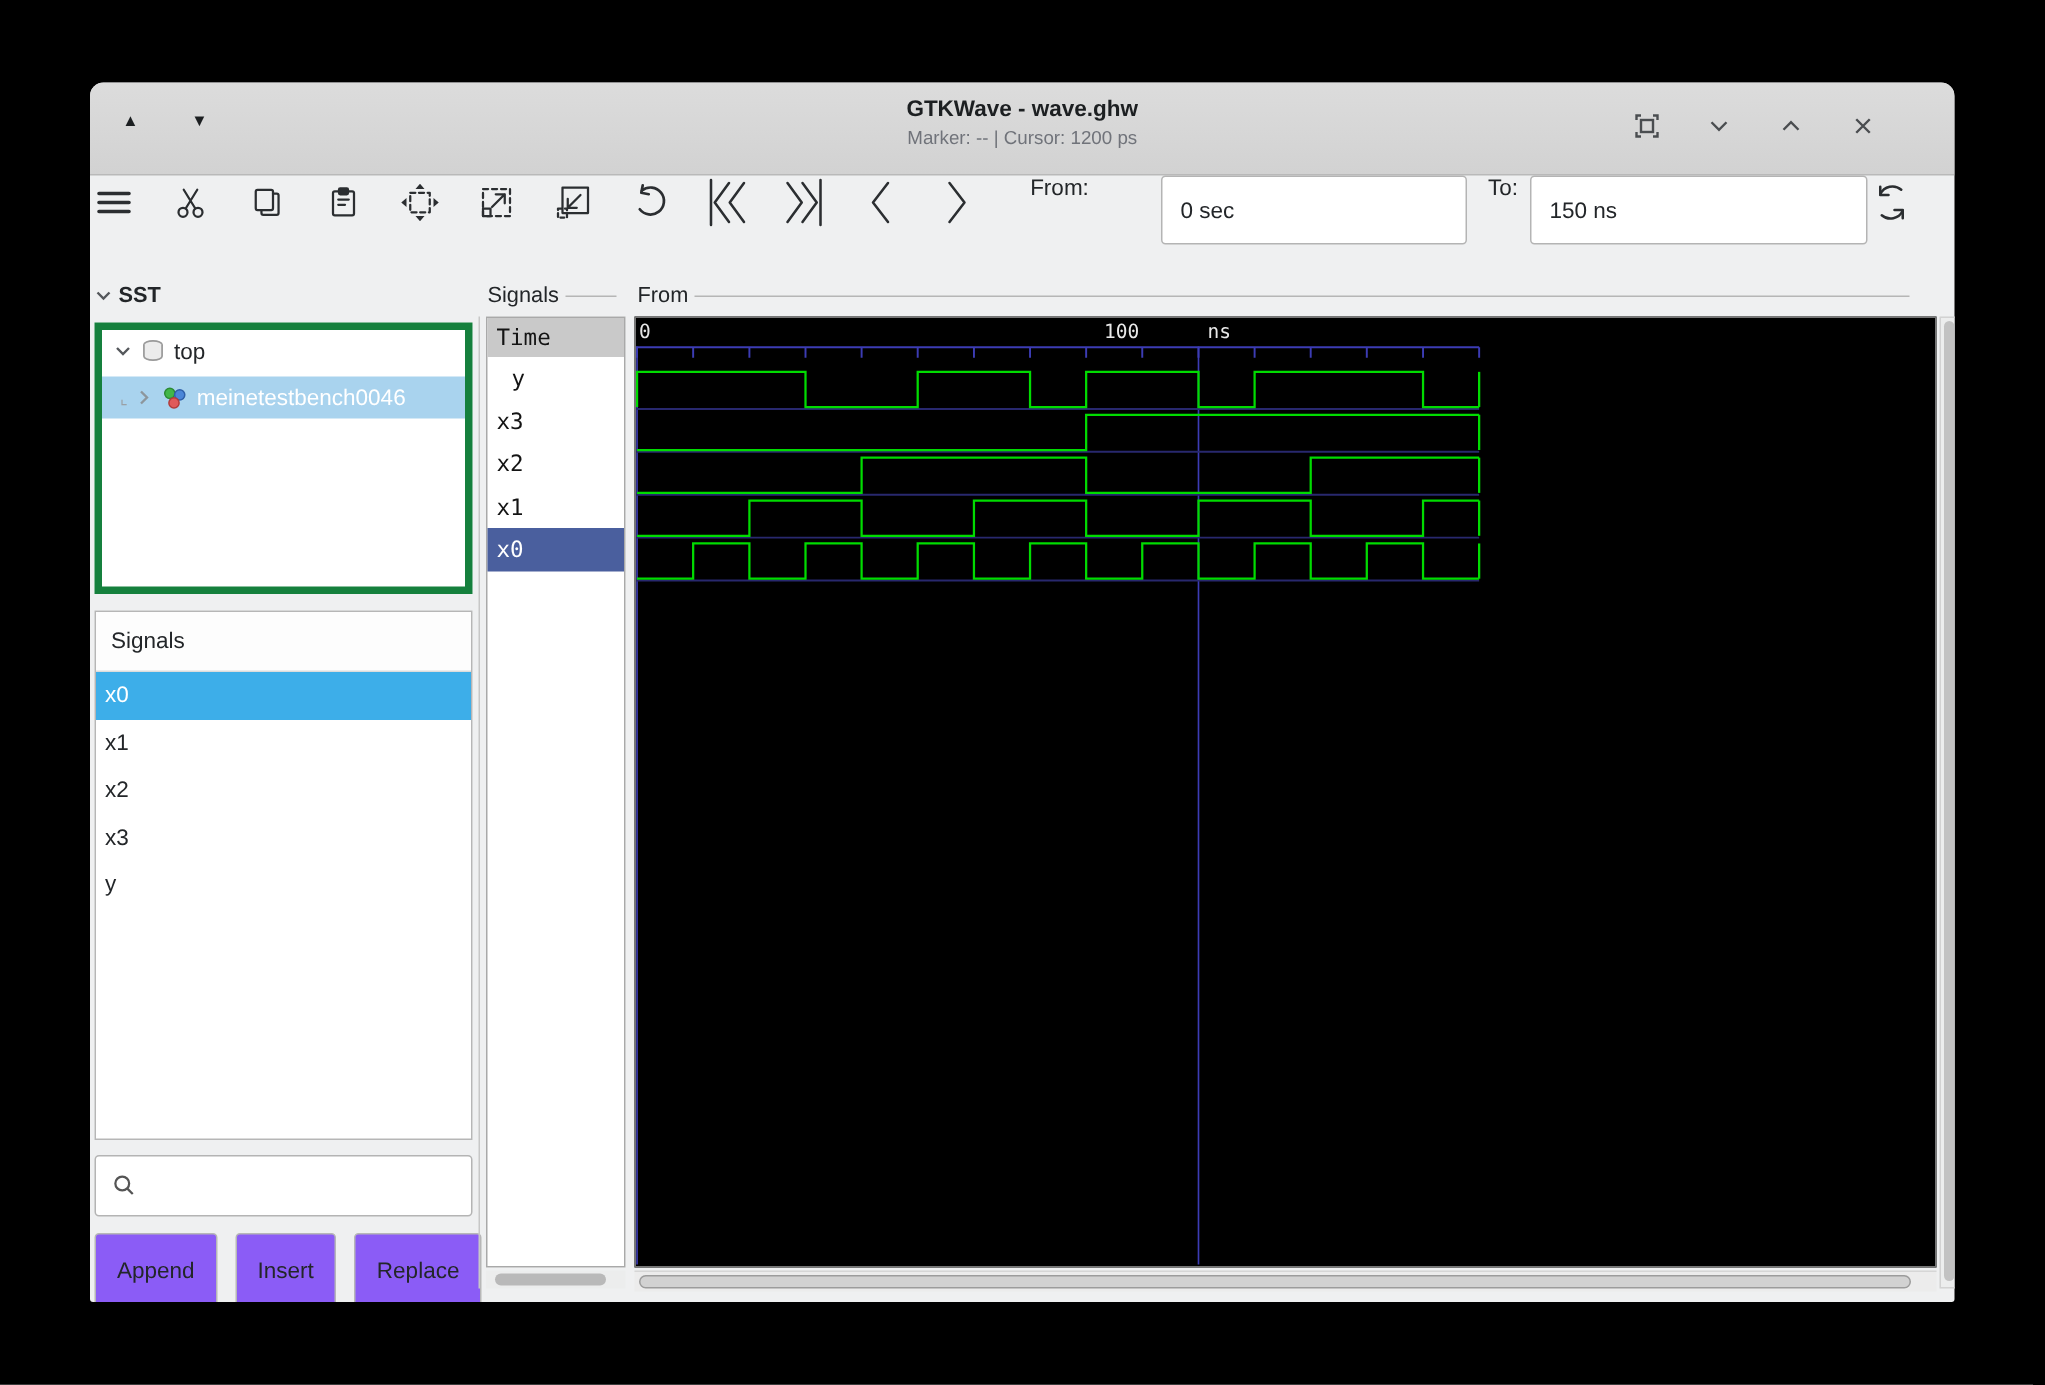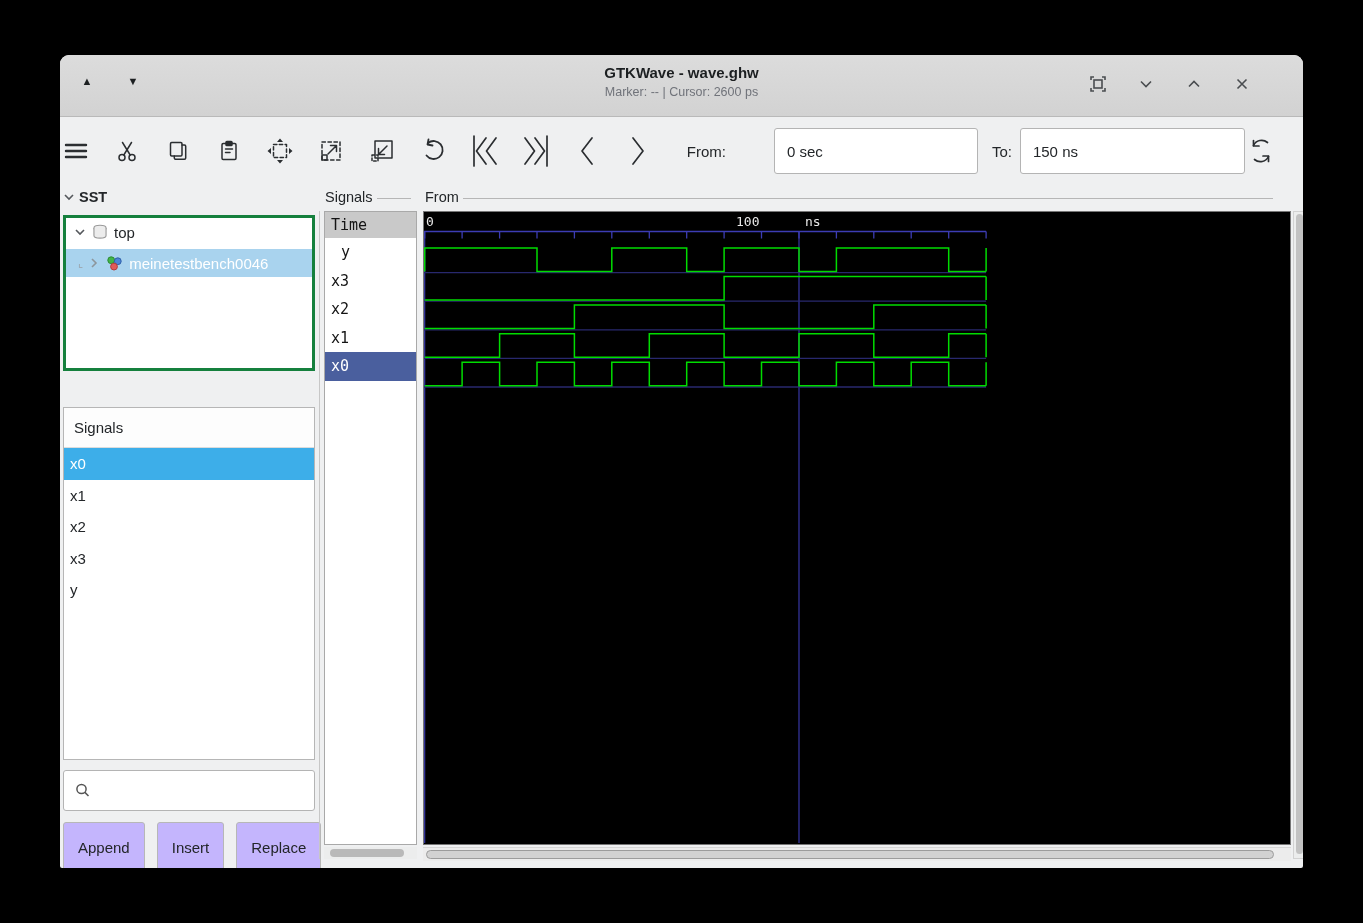--- a/index.html
+++ b/index.html
@@ -11,50 +11,50 @@
   .tb-center { position:absolute; left:0; right:0; top:9px; text-align:center; }
   .tb-title { font-size:15px; font-weight:bold; color:#1c1f21; }
   .tb-sub { font-size:12.5px; color:#70737a; margin-top:4px; }
   .tb-left { position:absolute; left:18px; top:20px; display:flex; gap:28px; }
   .tri-btn { font-size:11px; color:#1c1f21; cursor:default; width:18px; text-align:center; }
   .tb-right { position:absolute; right:50px; top:18px; display:flex; gap:26px; align-items:center; }
   .tb-ico { width:22px; height:22px; display:flex; align-items:center; justify-content:center; }
   .tb-ico svg { stroke:#4a4d50; fill:none; stroke-width:1.6; }
 
   
-  .toolbar { position:relative; height:68px; display:flex; align-items:center; }
+  .toolbar { position:relative; height:68px; display:flex; align-items:flex-start; }
   .tool { width:36px; height:36px; margin-right:19px; display:flex; align-items:center; justify-content:center; }
   .tool svg { stroke:#2b2e31; fill:none; stroke-width:1.5; stroke-linecap:round; stroke-linejoin:round; }
   .fld-label { font-size:15px; color:#232629; margin:0 8px 0 14px; }
   .fld { height:46px; background:#fff; border:1px solid #b4b4b4; border-radius:3px; font-size:15px; color:#232629; padding:0 12px; font-family:"Liberation Sans", sans-serif; }
   .fld.from { width:204px;margin-left:40px; }
   .fld.to { width:230px; }
   .reload { margin-left:auto; margin-right:26px; }
 
   
   .sst-label { position:absolute; left:3px; top:134px; font-size:14.5px; color:#232629; display:flex; align-items:center; gap:4px;font-weight:bold; }
   .chev { stroke:#55585c; fill:none; stroke-width:1.6; }
-  .tree-box { position:absolute; left:3px; top:160px; width:252px; height:156px; background:#fff; border:3px solid #15803d; }
+  .tree-box { position:absolute; left:3px; top:160px; width:252px; height:181px; background:#fff; border:5px solid #15803d; }
   .tree-row { height:28px; display:flex; align-items:center; font-size:15px; color:#232629; padding-left:8px; gap:6px; }
   .tree-row.child { padding-left:12px; color:#fff; background:#a9d3ee; margin-top:3px; position:relative; }
   .guides { color:#9aa0a6; font-size:11px; letter-spacing:-1px; }
   .cyl { width:16px; height:16px; }
   .balls { width:17px; height:17px; }
 
   .sig-box { position:absolute; left:3px; top:352px; width:252px; height:353px; background:#fff; border:1px solid #b6b6b6; }
   .sig-head { height:40px; line-height:40px; padding-left:10px; font-size:15px; color:#232629; background:#fdfdfd; border-bottom:1px solid #dcdcdc; }
   .sig-row { height:31.6px; line-height:31.6px; padding-left:6px; font-size:15px; color:#232629; }
   .sig-row.sel { background:#3daee9; color:#fff; }
 
   .search { position:absolute; left:3px; top:715px; width:252px; height:41px; background:#fff; border:1px solid #b4b4b4; border-radius:3px; display:flex; align-items:center; padding-left:10px; }
   .search svg { stroke:#555; fill:none; stroke-width:1.5; }
   .search input { border:none; outline:none; flex:1; font-size:15px; margin-left:8px; font-family:"Liberation Sans", sans-serif; }
 
   .btn-row { position:absolute; left:3px; top:767px; width:252px; display:flex; gap:12px; }
-  .btn { height:51px; background:#c4b5fd; border:1px solid #b7b7b7; border-radius:3px; font-size:15px; color:#232629; padding:0 14px; font-family:"Liberation Sans", sans-serif; }
+  .btn { height:51px; background:#8b5cf6; border:1px solid #b7b7b7; border-radius:3px; font-size:15px; color:#232629; padding:0 14px; font-family:"Liberation Sans", sans-serif; }
 
   .vsplit { position:absolute; left:259px; top:156px; width:1px; height:648px; background:#c7c7c7; }
 
   
   .mid-label { position:absolute; left:265px; top:134px; font-size:14.5px; color:#232629; }
   .mid-label::after, .wave-label::after { content:""; display:inline-block; height:1px; background:#b6b6b6; vertical-align:middle; margin-left:4px; }
   .mid-label::after { width:34px; }
   .wave-label::after { width:810px; }
   .namecol { position:absolute; left:264px; top:156px; width:93px; height:634px; background:#fff; border:1px solid #a9a9a9; font-family:"DejaVu Sans Mono", monospace; }
   .time-head { height:26px; line-height:26px; background:#c9c9c9; color:#141414; font-size:15px; padding-left:6px; }
@@ -82,21 +82,21 @@
 
 <div class="window">
 
   <div class="titlebar">
     <div class="tb-left">
       <div class="tri-btn">▲</div>
       <div class="tri-btn">▼</div>
     </div>
     <div class="tb-center">
       <div class="tb-title">GTKWave - wave.ghw</div>
-      <div class="tb-sub">Marker: --  |  Cursor: 2600 ps</div>
+      <div class="tb-sub">Marker: --  |  Cursor: 1200 ps</div>
     </div>
     <div class="tb-right">
       <div class="tb-ico">
         <svg width="20" height="20" viewBox="0 0 20 20">
             <rect x="6" y="6" width="8" height="8"></rect>
             <path d="M3 6 V3 H6 M14 3 H17 V6 M17 14 V17 H14 M6 17 H3 V14"></path>
           </svg>
       </div>
       <div class="tb-ico">
         <svg width="18" height="18" viewBox="0 0 18 18">

